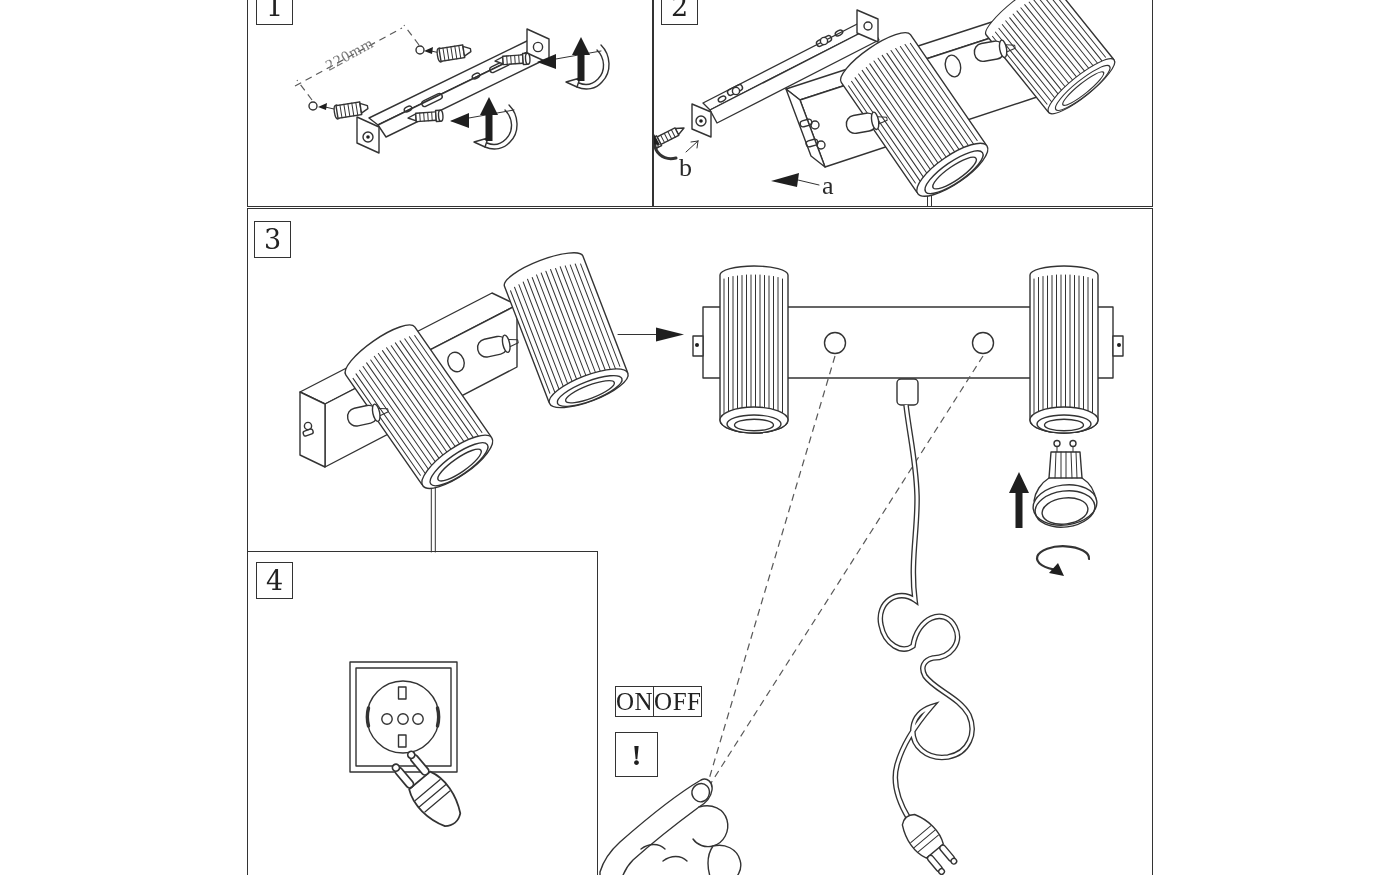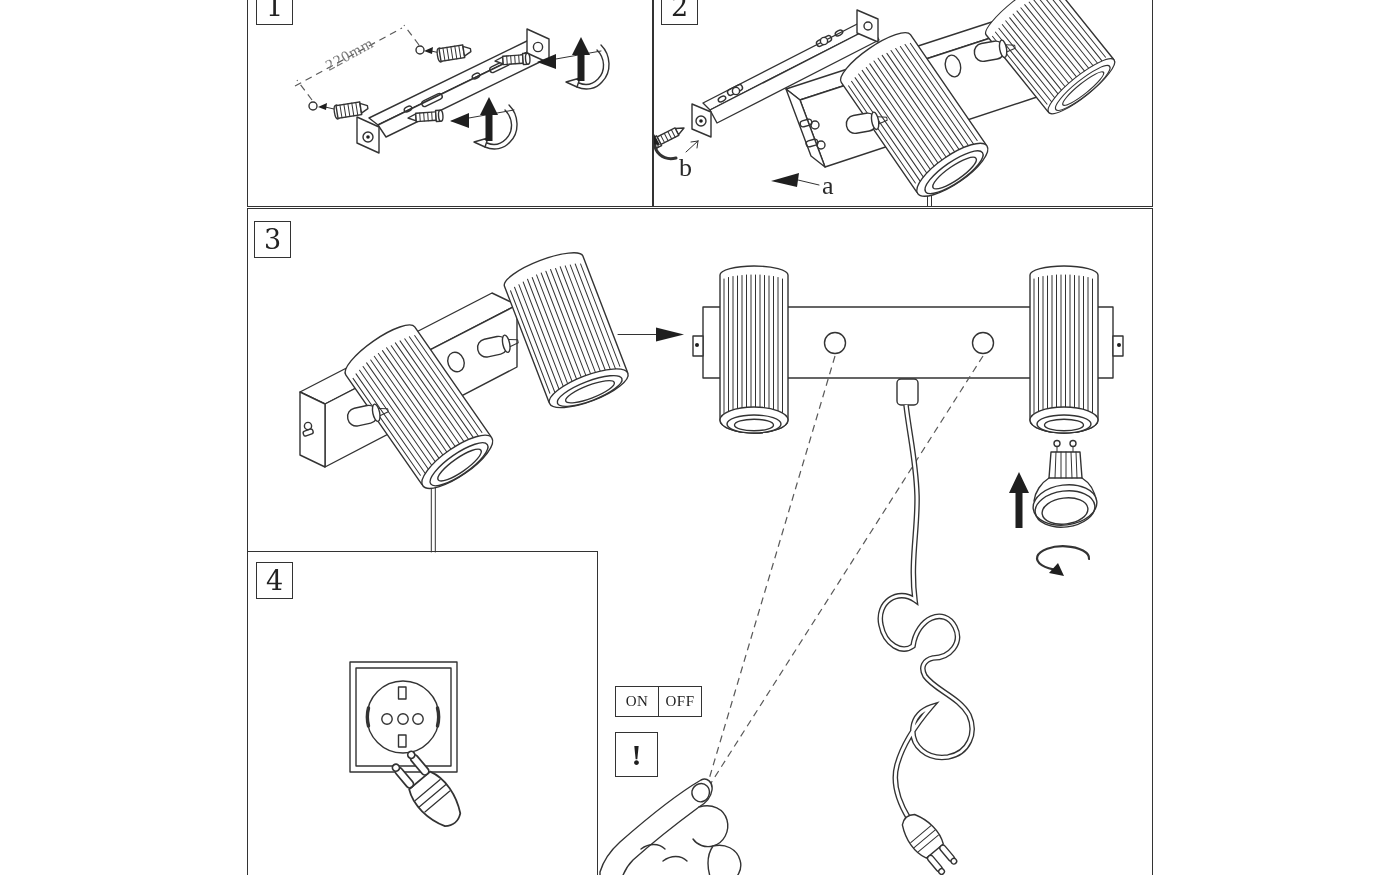--- a/index.html
+++ b/index.html
@@ -30,21 +30,21 @@
          box-sizing:border-box;display:flex;align-items:center;justify-content:center;
          font-family:"DejaVu Serif",serif;font-size:27px;color:#222;}
   #badge-1{left:256px;top:-12px;}
   #badge-2{left:661px;top:-12px;}
   #badge-3{left:254px;top:221px;}
   #badge-4{left:256px;top:562px;}
   
   .switch-box{left:615px;top:686px;width:87px;height:31px;border:1.6px solid #333;
               box-sizing:border-box;display:flex;background:#fff;}
   .switch-cell{flex:1;display:flex;align-items:center;justify-content:center;
-               font-size:15px;color:#222;letter-spacing:0.5px;}
+               font-size:25px;color:#222;letter-spacing:0.5px;}
   .switch-cell.off{border-left:1.6px solid #333;}
   .warning-box{left:615px;top:732px;width:43px;height:45px;border:1.6px solid #333;
                box-sizing:border-box;display:flex;align-items:center;justify-content:center;
                font-size:30px;font-weight:bold;color:#1f1f1f;background:#fff;}
 </style>
 </head>
 <body>
 
 <div class="stage">
 

